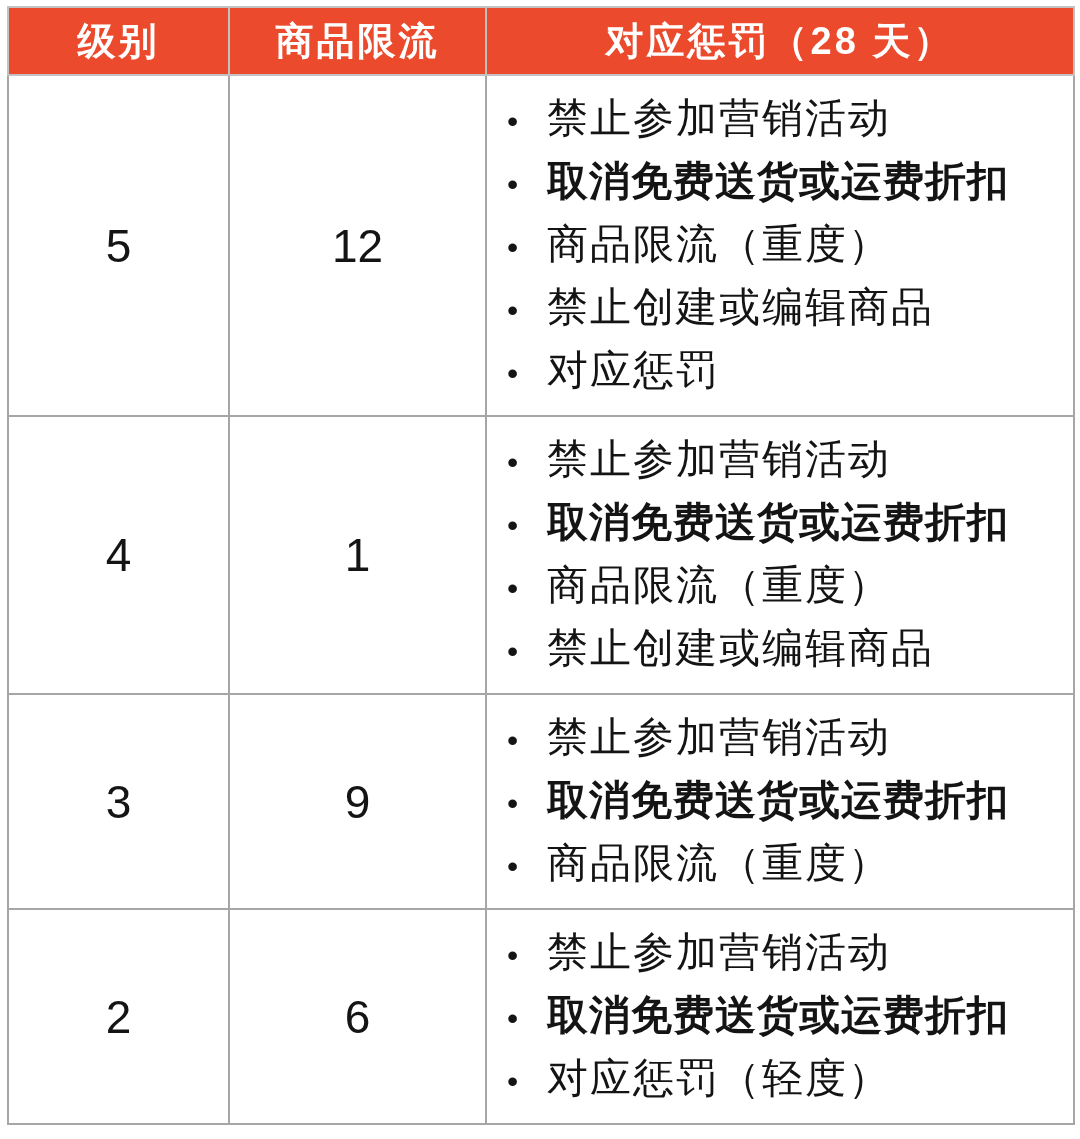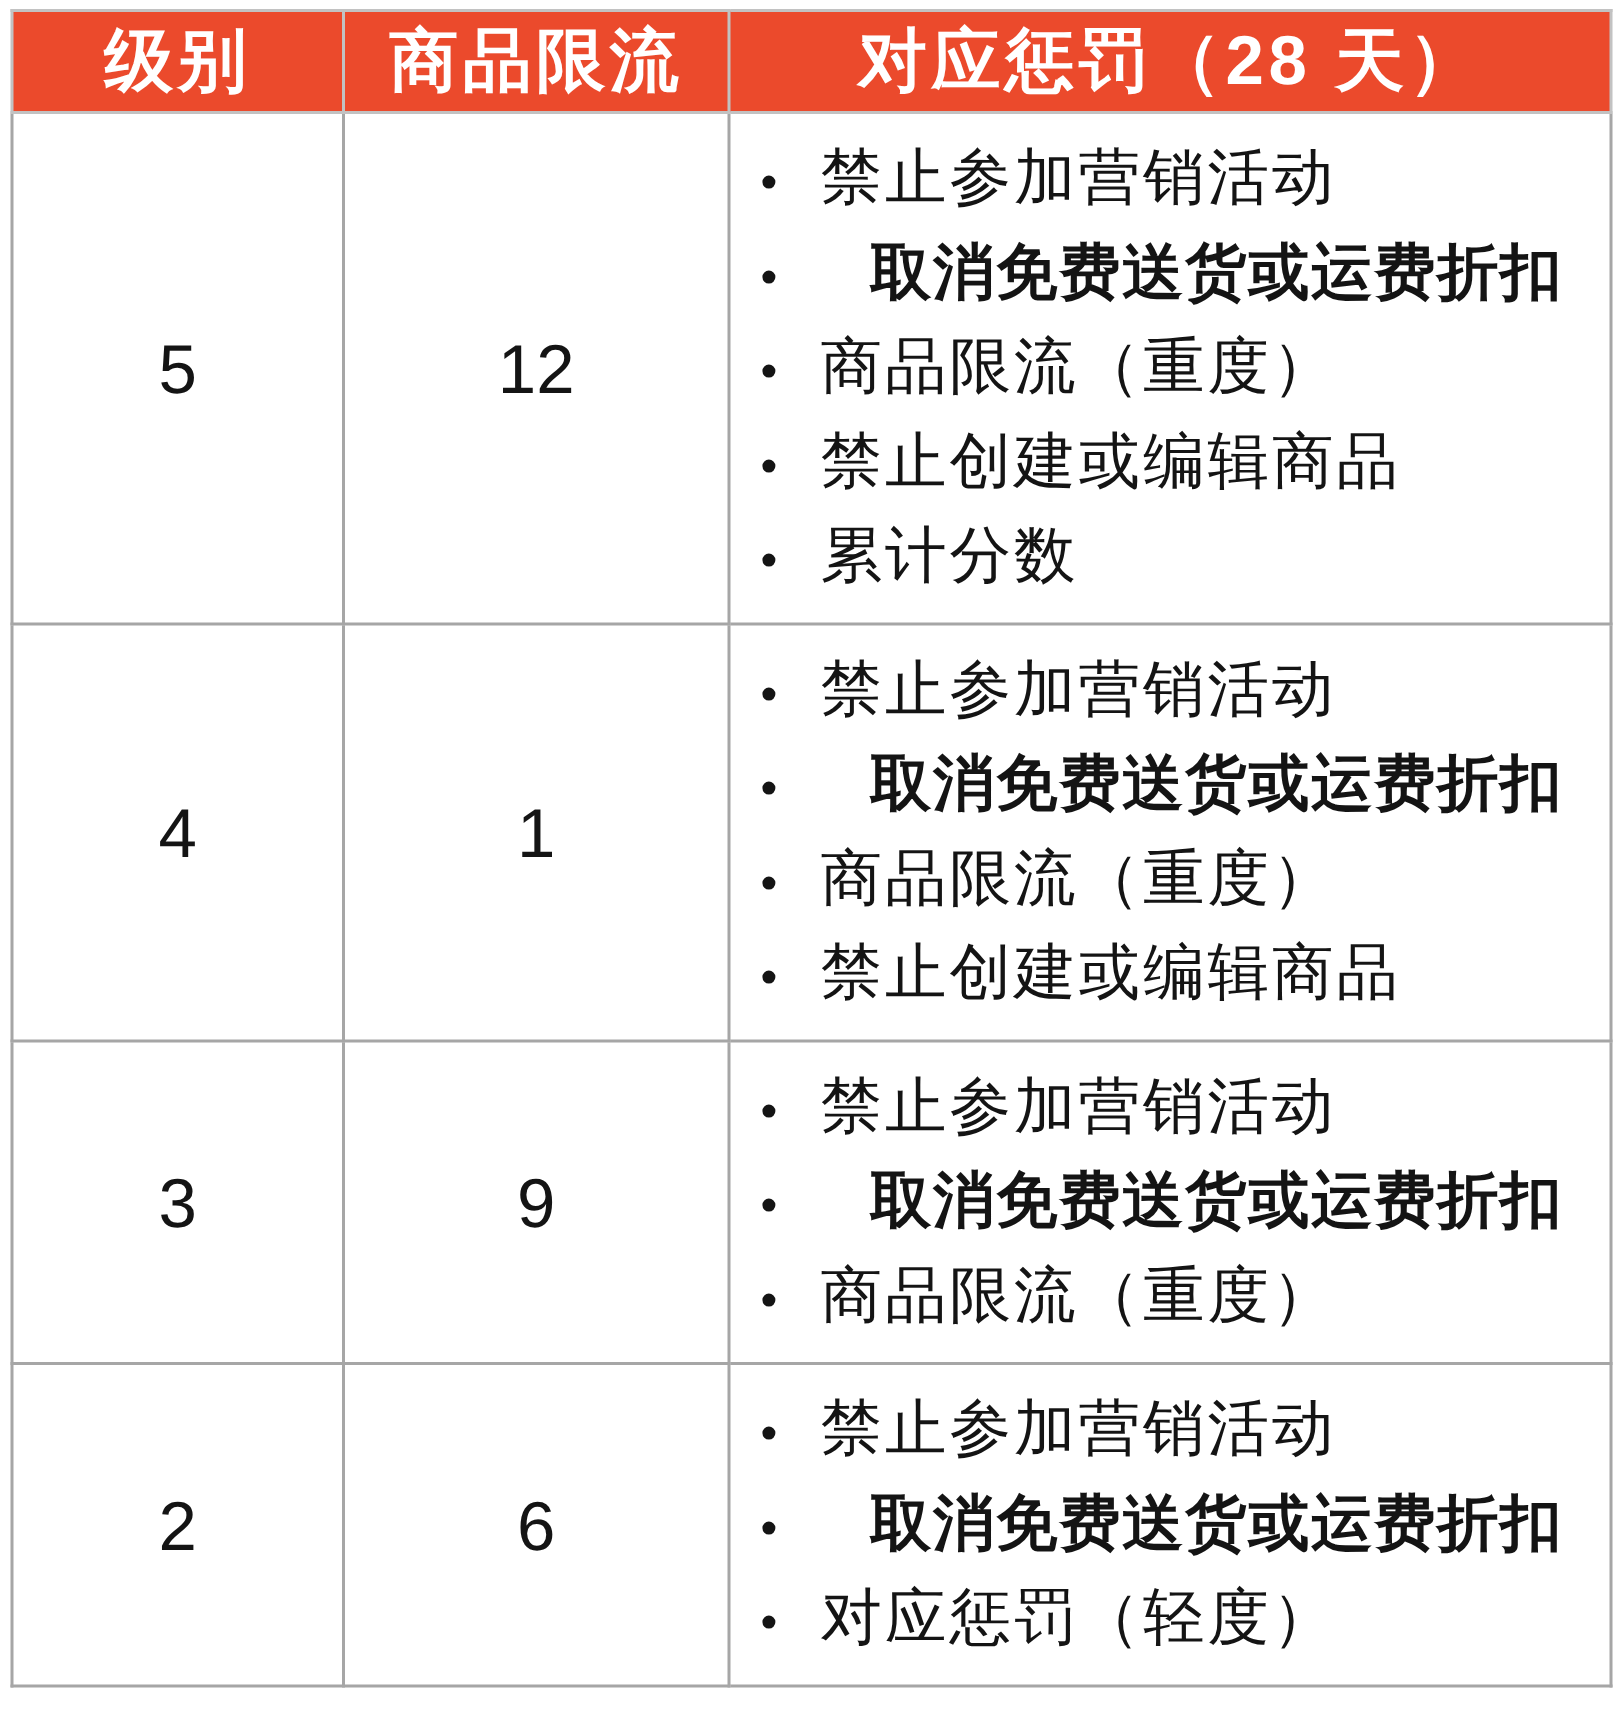--- a/index.html
+++ b/index.html
@@ -15,21 +15,21 @@
     table-layout: fixed;
     width: 1066px;
   }
   col.c-level { width: 221px; }
   col.c-score { width: 257px; }
   col.c-punish { width: 588px; }
   th, td { border: 2px solid var(--grid, #a6a6a6); }
   thead th {
     background: var(--header-bg, #EC4B2C);
     color: var(--header-text, #ffffff);
-    font-size: 46px;
+    font-size: 38px;
     font-weight: bold;
     letter-spacing: 3px;
     height: 68px;
     text-align: center;
     vertical-align: middle;
     border-color: #c2c2c2;
     padding: 0;
   }
   td.level-cell, td.score-cell {
     text-align: center;
@@ -50,21 +50,21 @@
     letter-spacing: 2px;
     white-space: nowrap;
   }
   .dot {
     flex: 0 0 46px;
     width: 46px;
     font-size: 32px;
     text-align: left;
     padding-left: 6px;
   }
-  .ptext.bold { font-weight: bold; letter-spacing: 1px; margin-left: 33px; }
+  .ptext.bold { font-weight: bold; letter-spacing: 1px; }
   tbody tr.r0 { height: 308px; }
   tbody tr.r1 { height: 245px; }
   tbody tr.r2 { height: 197px; }
   tbody tr.r3 { height: 195px; }
 </style>
 </head>
 <body>
 
 <div class="wrap">
   <table class="penalty-table">
@@ -98,21 +98,21 @@
             <li>
                 <span class="dot">•</span>
                 <span class="ptext">商品限流（重度）</span>
               </li>
             <li>
                 <span class="dot">•</span>
                 <span class="ptext">禁止创建或编辑商品</span>
               </li>
             <li>
                 <span class="dot">•</span>
-                <span class="ptext">累计分数</span>
+                <span class="ptext">对应惩罚</span>
               </li>
           </ul>
         </td>
       </tr>
 
       <tr class="r1">
         <td class="level-cell">4</td>
         <td class="score-cell">1</td>
         <td class="punish-cell">
           <ul class="plist">

